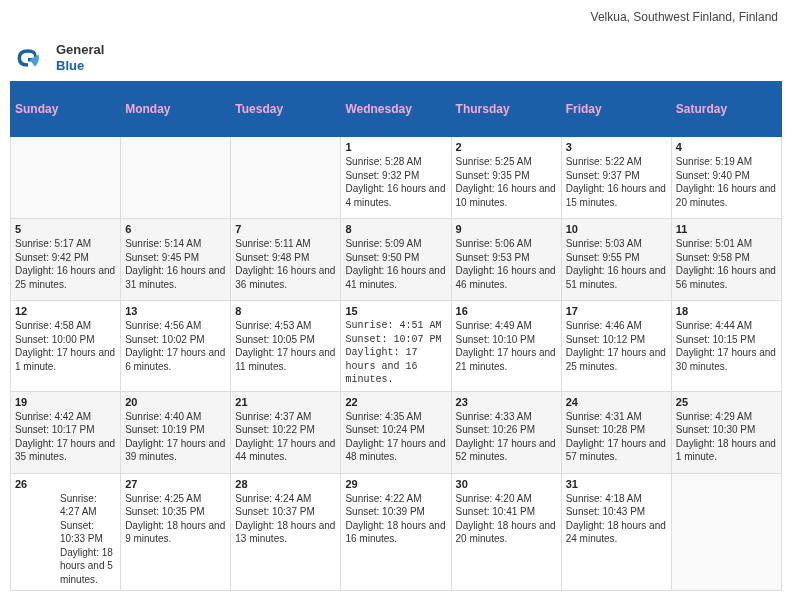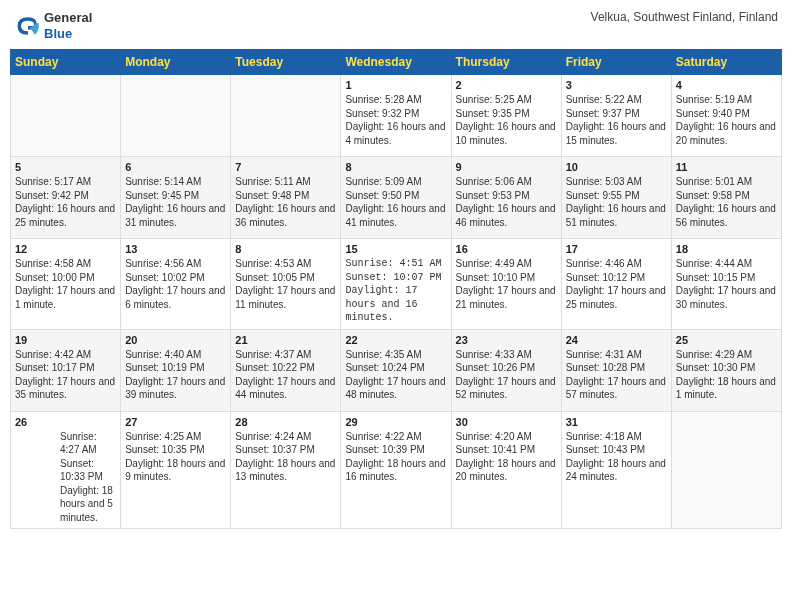--- a/index.html
+++ b/index.html
@@ -13,21 +13,22 @@
     .header {
       display: flex;
       justify-content: space-between;
       align-items: flex-start;
       margin-bottom: 8px;
       padding: 0 4px;
     }
     .logo {
       display: flex;
       align-items: center;
-      gap: 2px;
+      gap: 14px;
+      margin-top: 32px;
     }
     .logo-text {
       display: flex;
       flex-direction: column;
       font-size: 13px;
       font-weight: bold;
       line-height: 1.2;
     }
     .logo-general { color: #333; }
     .logo-blue { color: #1a5fa8; }
@@ -50,24 +51,24 @@
     }
     table {
       width: 100%;
       border-collapse: collapse;
       table-layout: fixed;
     }
     thead tr {
       background-color: #1a5fa8;
     }
     thead th {
-      color: #fde047;
+      color: #f9a8d4;
       font-size: 12px;
       font-weight: bold;
-      padding: 5px 4px;
+      padding: 20px 4px;
       text-align: left;
       border: 1px solid #1a5fa8;
     }
     tbody tr {
       border-bottom: 1px solid #ccc;
     }
     tbody tr:nth-child(even) {
       background: #f5f5f5;
     }
     tbody tr:nth-child(odd) {

